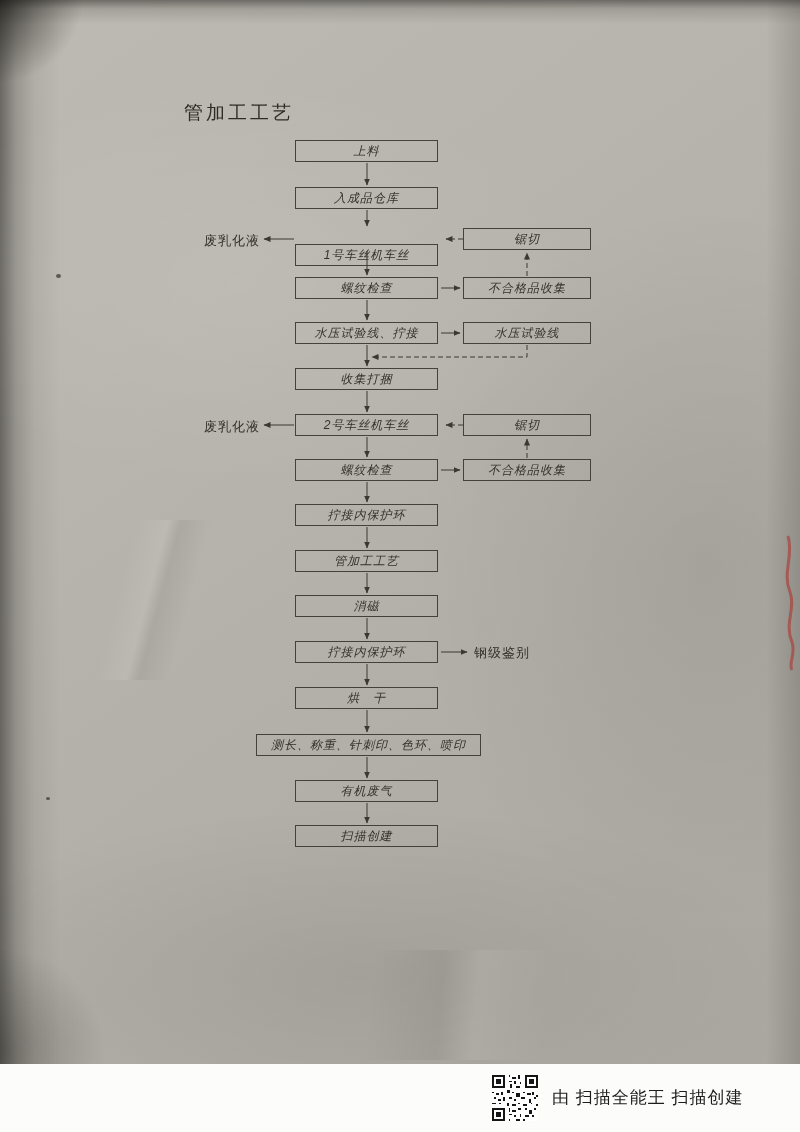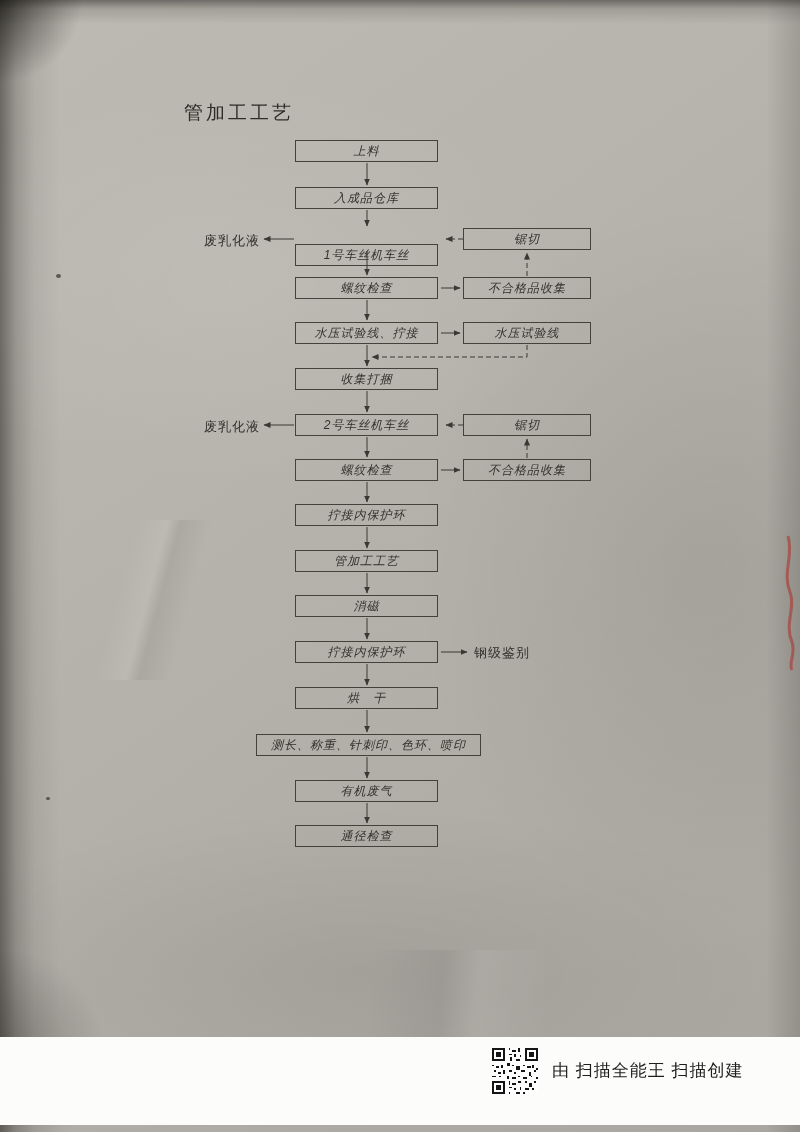--- a/index.html
+++ b/index.html
@@ -43,21 +43,21 @@
     letter-spacing:1px; white-space:nowrap; overflow:hidden;font-style:italic;
   }
   .mainbox { left:295px; width:143px; }
   .sidebox { left:463px; width:128px; }
 
   .ann { position:absolute; font-size:13px; color:#33312c; letter-spacing:1px; white-space:nowrap; }
   .ann-left { width:62px; text-align:right; }
 
   .red-mark { position:absolute; left:774px; top:532px; pointer-events:none; }
 
-  .footer { position:absolute; left:0; bottom:7px; width:800px; height:88px; background:#fcfcfb; }
+  .footer { position:absolute; left:0; bottom:0; width:800px; height:68px; background:#fcfcfb; }
   .qr { position:absolute; left:492px; top:11px; }
   .footer-text { position:absolute; left:552px; top:22px; font-size:17px; color:#1d1d1d; letter-spacing:1px; }
 </style>
 </head>
 <body>
 
 <div class="page">
 
   <div class="crease crease1"></div>
   <div class="crease crease2"></div>
@@ -115,21 +115,21 @@
   <div class="fbox mainbox" style="top:368px">收集打捆</div>
   <div class="fbox mainbox" style="top:414px">2号车丝机车丝</div>
   <div class="fbox mainbox" style="top:459px">螺纹检查</div>
   <div class="fbox mainbox" style="top:504px">拧接内保护环</div>
   <div class="fbox mainbox" style="top:550px">管加工工艺</div>
   <div class="fbox mainbox" style="top:595px">消磁</div>
   <div class="fbox mainbox" style="top:641px">拧接内保护环</div>
   <div class="fbox mainbox" style="top:687px">烘　干</div>
   <div class="fbox" style="left:256px;top:734px;width:225px">测长、称重、针刺印、色环、喷印</div>
   <div class="fbox mainbox" style="top:780px">有机废气</div>
-  <div class="fbox mainbox" style="top:825px">通径检查</div>
+  <div class="fbox mainbox" style="top:825px">扫描创建</div>
 
   <div class="fbox sidebox" style="top:228px">锯切</div>
   <div class="fbox sidebox" style="top:277px">不合格品收集</div>
   <div class="fbox sidebox" style="top:322px">水压试验线</div>
   <div class="fbox sidebox" style="top:414px">锯切</div>
   <div class="fbox sidebox" style="top:459px">不合格品收集</div>
 
   <div class="ann ann-left" style="left:198px;top:232px">废乳化液</div>
   <div class="ann ann-left" style="left:198px;top:418px">废乳化液</div>
   <div class="ann" style="left:474px;top:644px">钢级鉴别</div>

